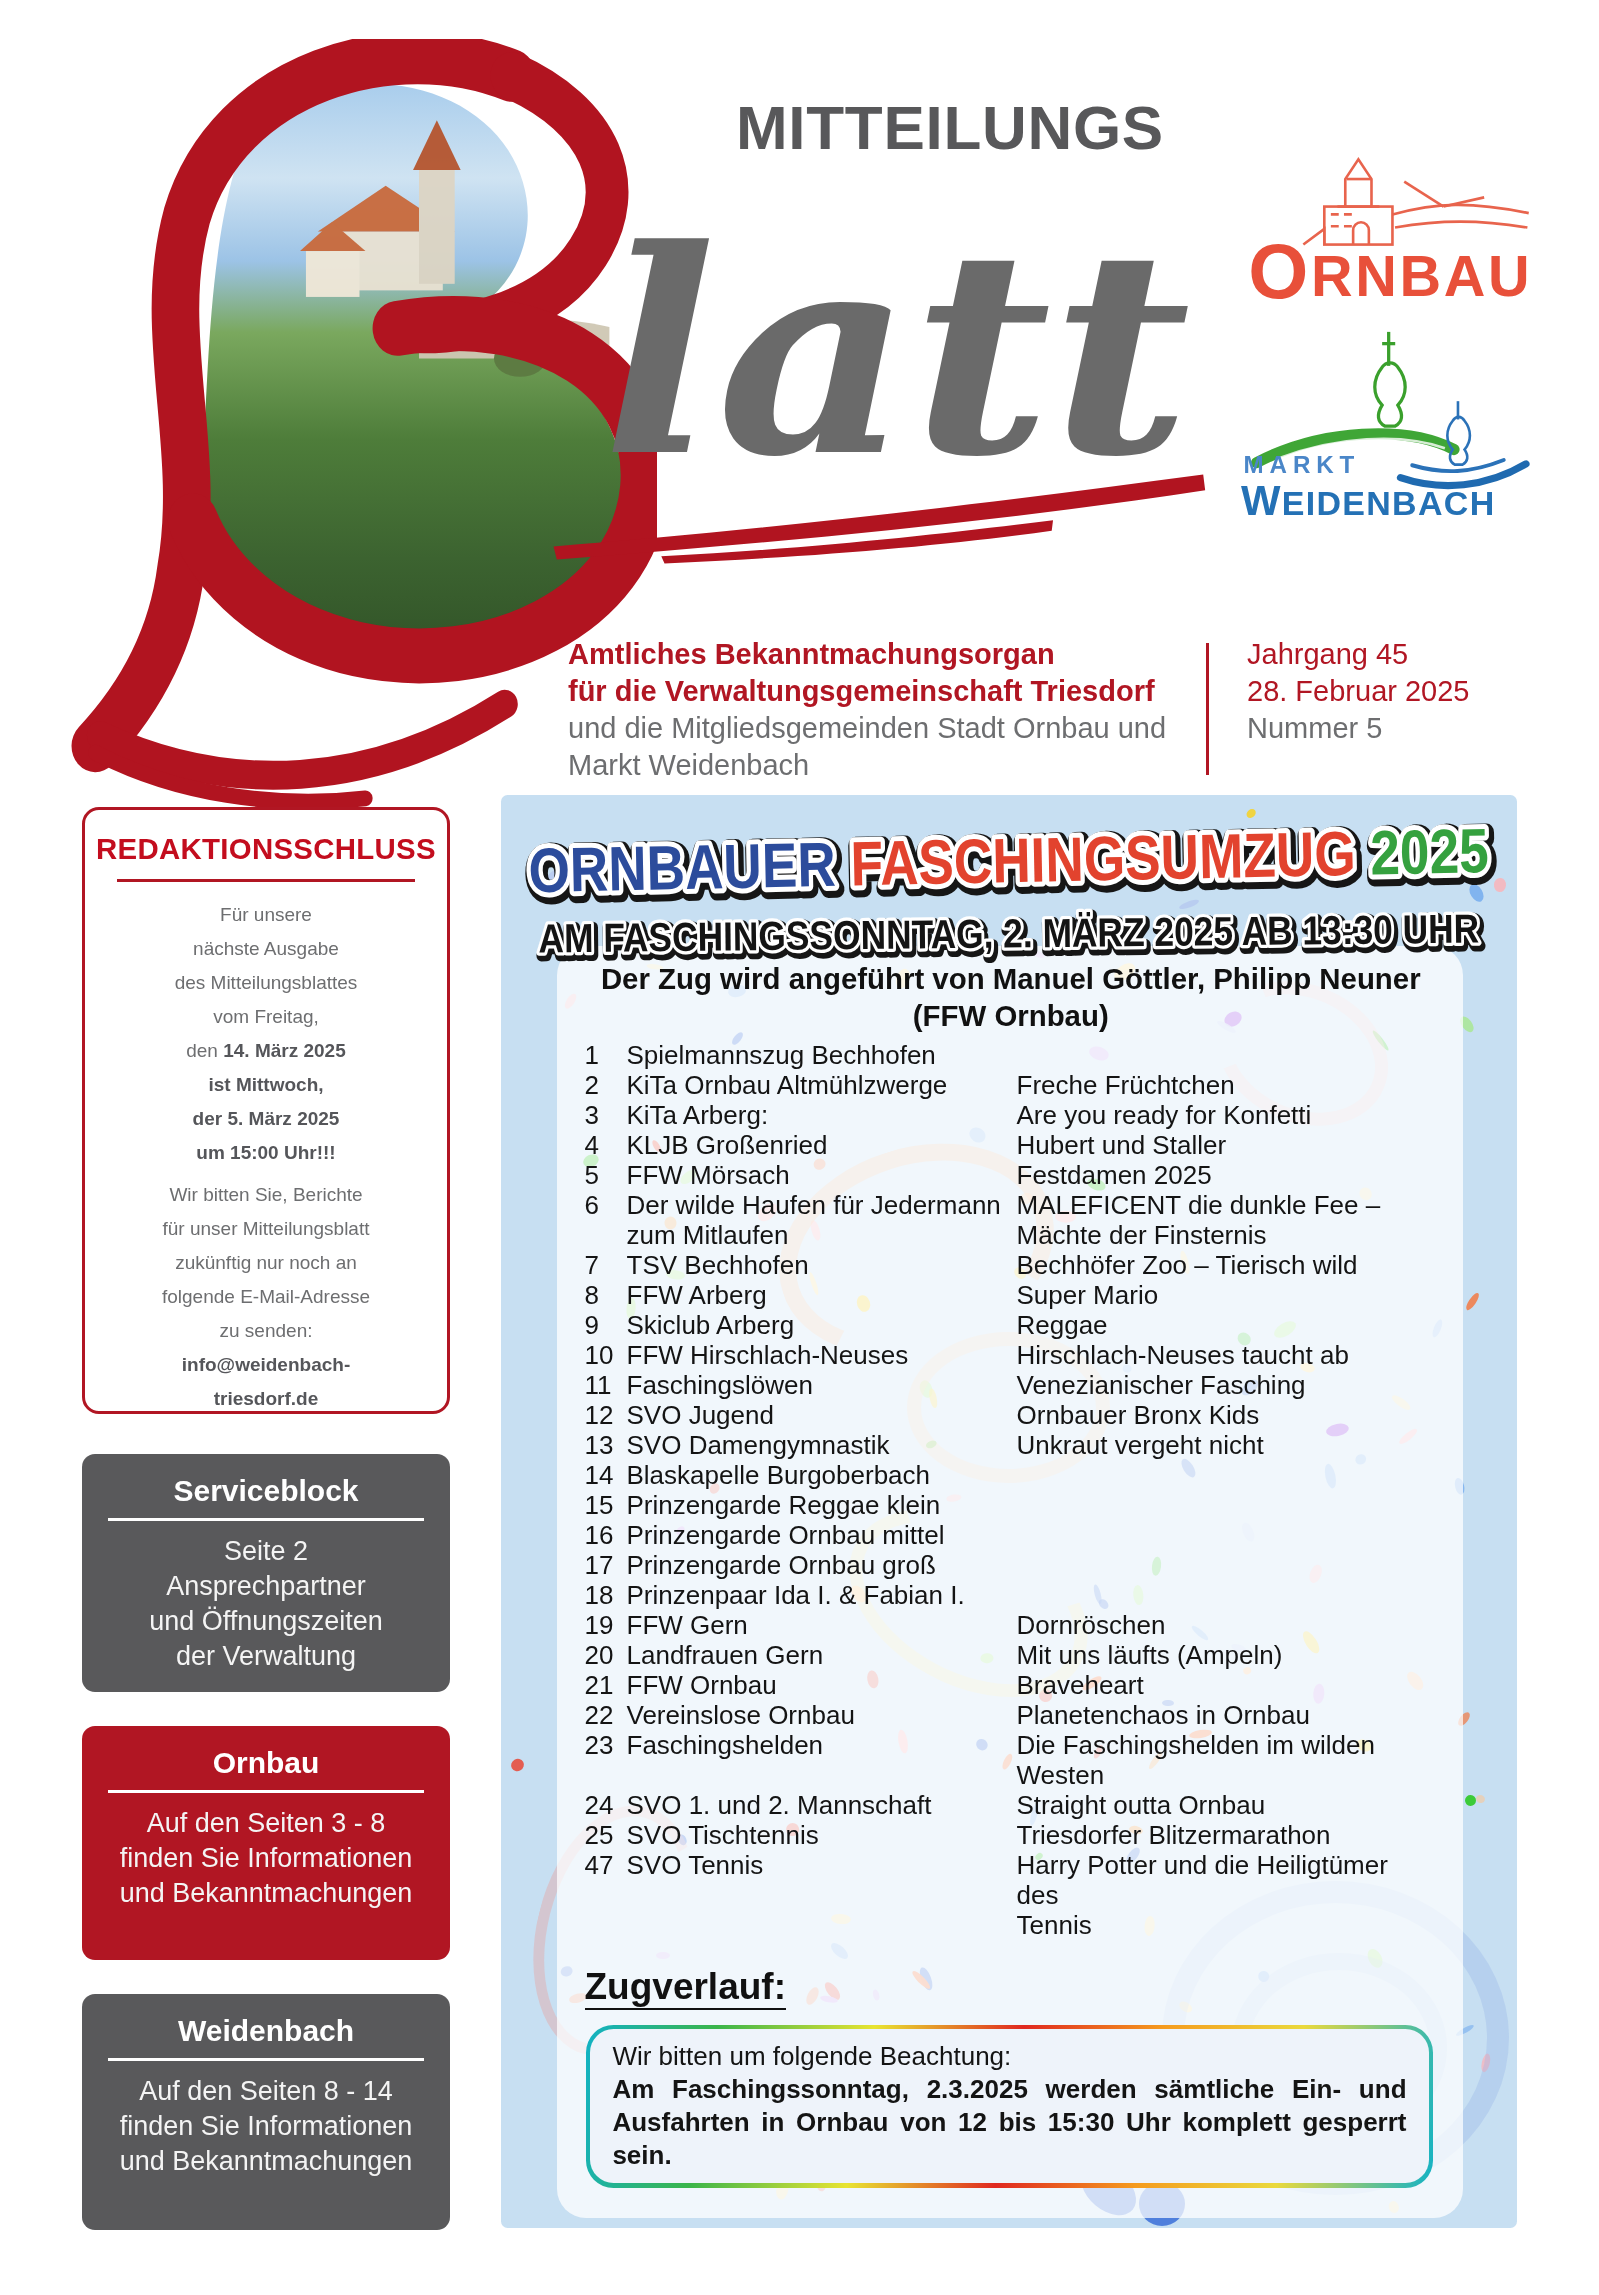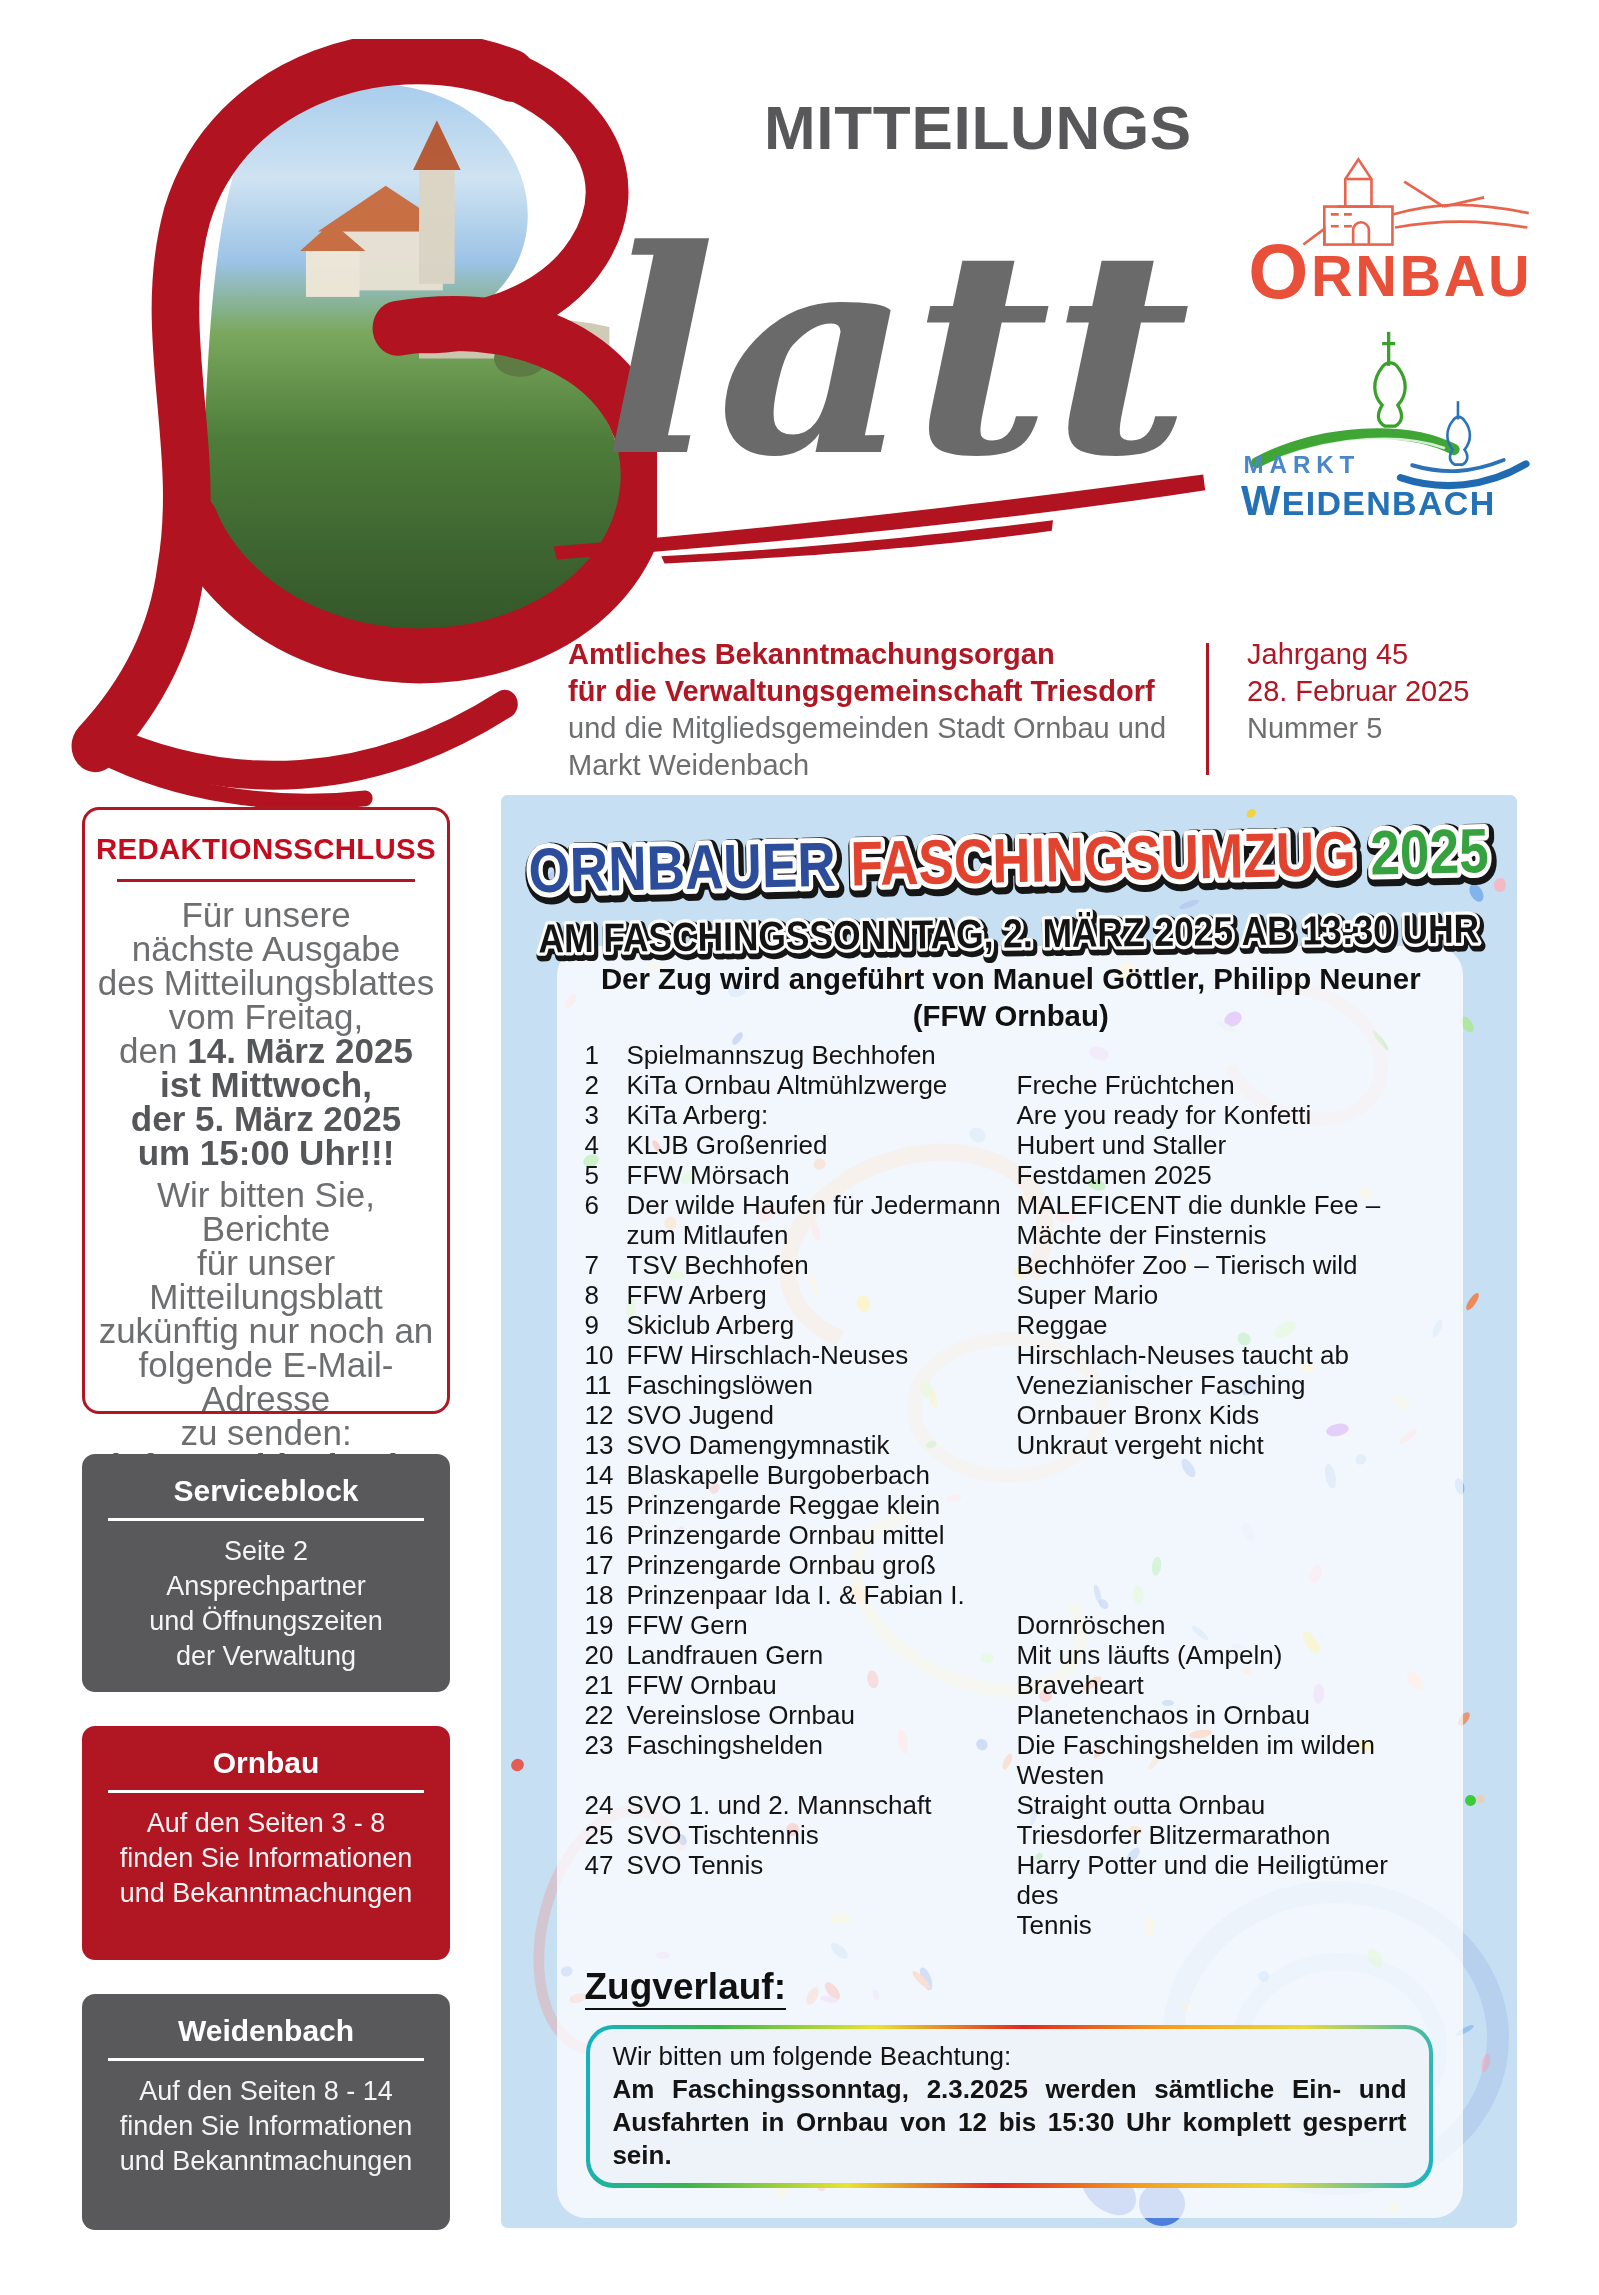--- a/index.html
+++ b/index.html
@@ -3,41 +3,41 @@
 <meta charset="utf-8">
 <style>
   html,body{margin:0;padding:0;background:#888;}
   #page{position:relative;width:1600px;height:2295px;background:#ffffff;overflow:hidden;
         font-family:"Liberation Sans",sans-serif;}
   [data-name]{box-sizing:border-box;}
 
   
   #b-logo{position:absolute;left:62px;top:39px;width:595px;height:779px;}
   #mitteilungs{position:absolute;left:736px;top:92px;font-size:62px;font-weight:800;
-               color:#58585a;letter-spacing:0.7px;margin-left:28px;}
+               color:#58585a;letter-spacing:0.7px;}
   #latt-svg{position:absolute;left:576px;top:190px;width:654px;height:308px;}
   #brush-underline{position:absolute;left:543px;top:455px;width:674px;height:111px;}
   #logo-ornbau{position:absolute;left:1247px;top:141px;width:285px;height:177px;}
   #logo-weidenbach{position:absolute;left:1237px;top:324px;width:304px;height:206px;}
 
   #publisher{position:absolute;left:568px;top:636px;width:628px;font-size:29px;line-height:37px;}
   #publisher .red{color:#b11623;font-weight:bold;}
   #publisher .gray{color:#6d6e70;}
   #issue-divider{position:absolute;left:1206px;top:643px;width:3.3px;height:132px;background:#b11623;}
   #issue{position:absolute;left:1247px;top:636px;font-size:29px;line-height:37px;}
   #issue .red{color:#b11623;font-weight:normal;}
   #issue .gray{color:#6d6e70;}
 
   
   .sidebox{position:absolute;left:82px;width:368px;text-align:center;}
   #red-box{top:807px;height:607px;background:#fff;border:3.9px solid #b11623;border-radius:17px;
            padding:22px 7.9px 0;}
   #red-box .box-title{font-size:29.4px;font-weight:800;color:#c30d1e;letter-spacing:0.3px;}
   .red-rule{width:86%;height:3.3px;background:#b11623;margin:13px auto 15.7px;}
-  .graytext{font-size:35px;line-height:34px;color:#6d6e70;}
+  .graytext{font-size:19px;line-height:34px;color:#6d6e70;}
   .graytext .b{font-weight:bold;color:#55565a;}
   #red-box .para2{margin-top:7.9px;}
 
   .darkbox{border-radius:13px;color:#ffffff;padding-top:19.6px;}
   .darkbox .box-title{font-size:30px;font-weight:bold;color:#ffffff;}
   .white-rule{width:86%;height:2.6px;background:#ffffff;margin:10.5px auto 13px;}
   .darkbox .tline{font-size:27px;line-height:35px;color:#f4f4f4;}
   #service-box{top:1454px;height:238px;background:#59595b;}
   #ornbau-box{top:1726px;height:234px;background:#b11623;}
   #weidenbach-box{top:1994px;height:236px;background:#59595b;}

